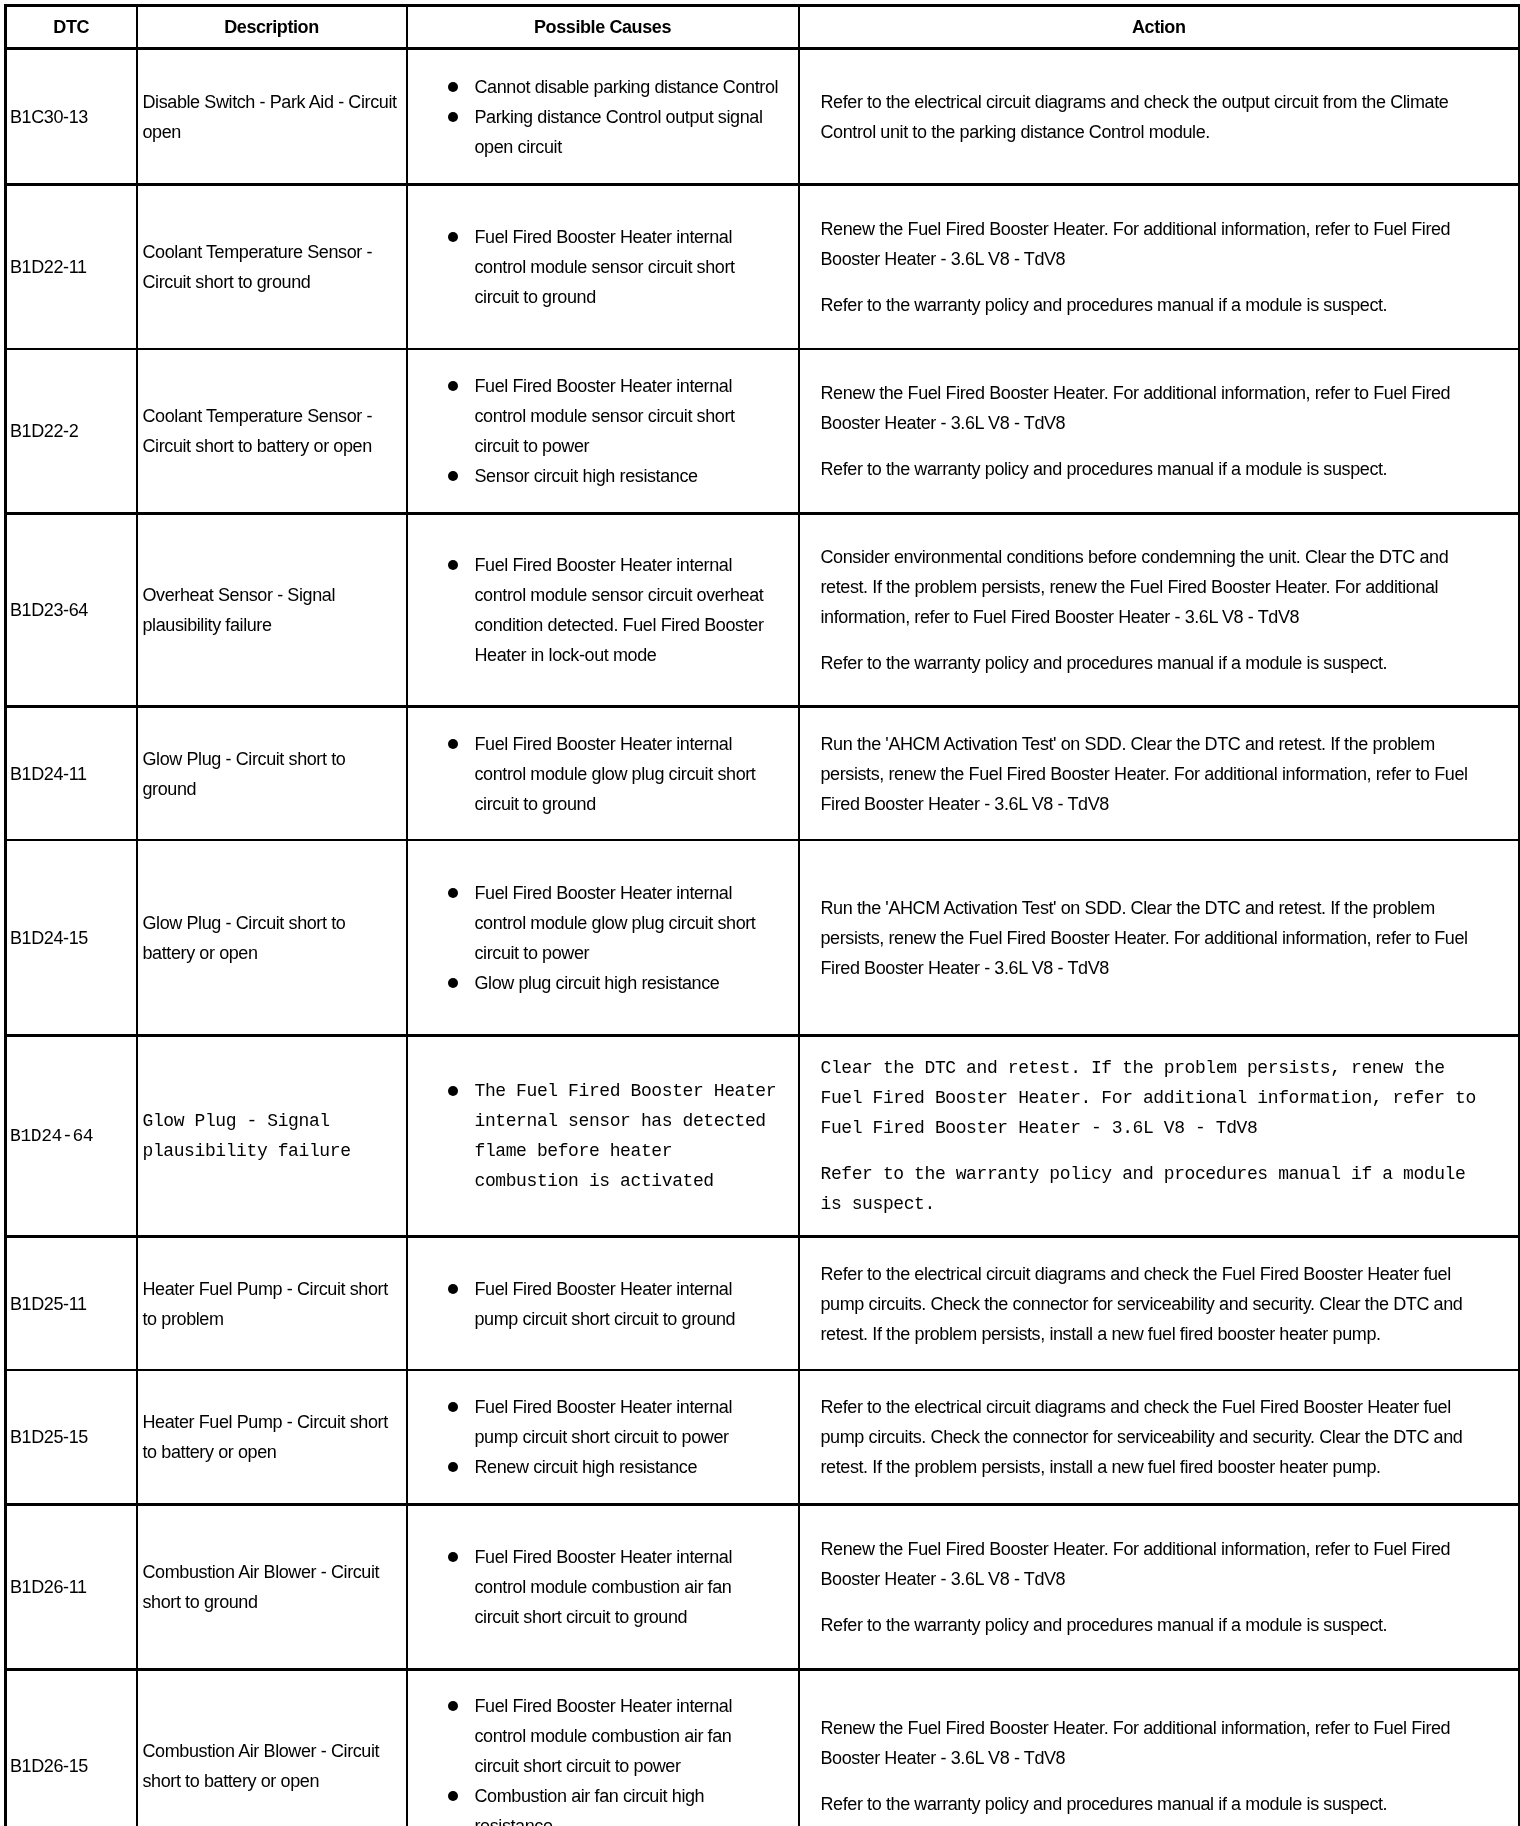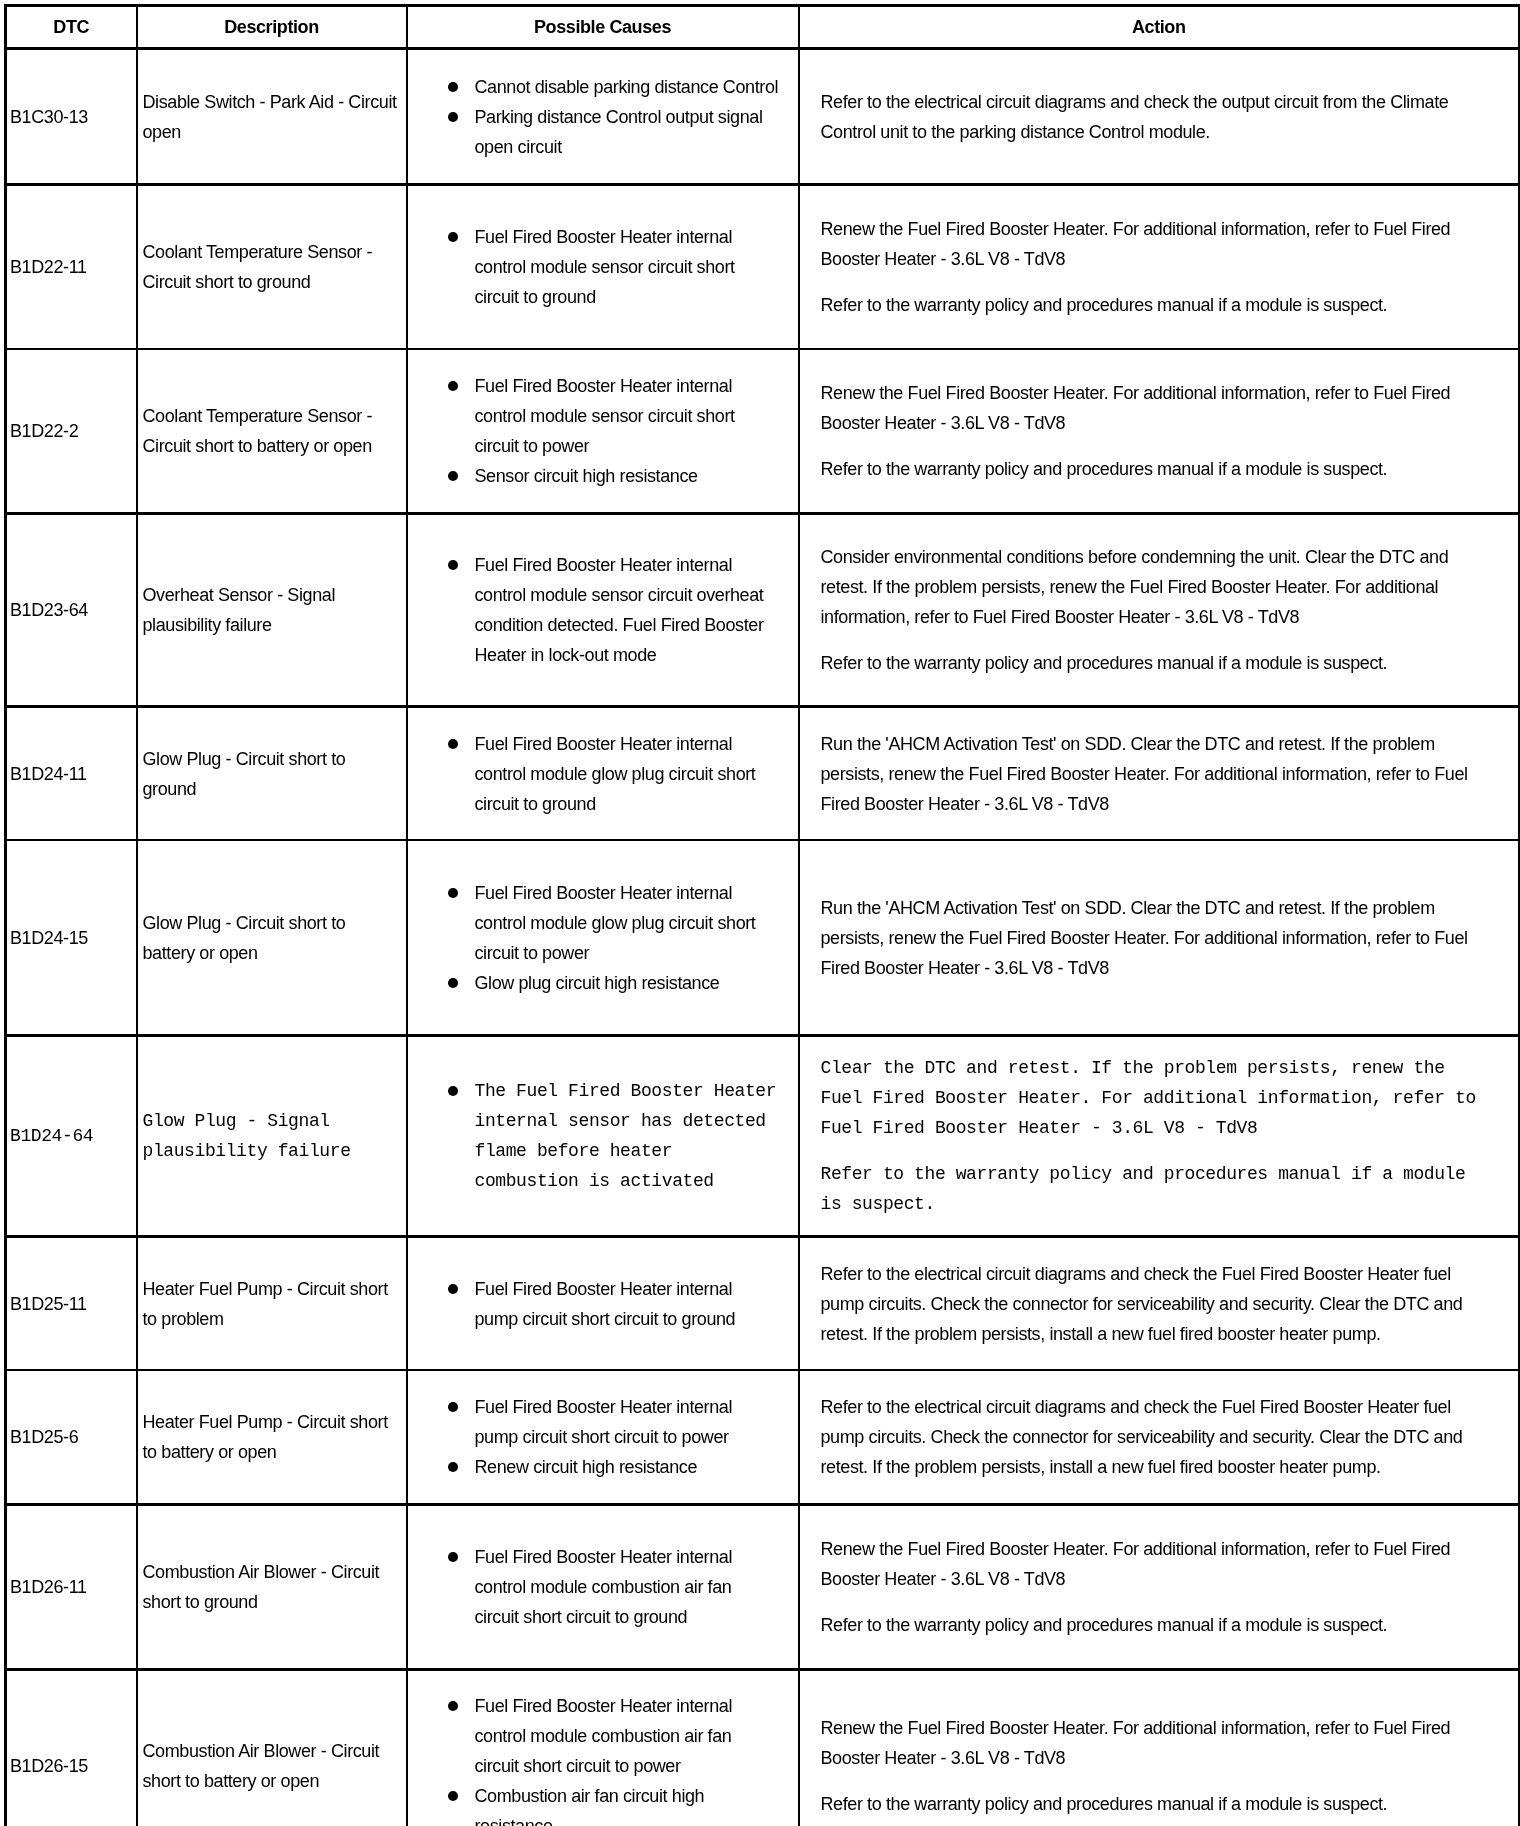--- a/index.html
+++ b/index.html
@@ -161,21 +161,21 @@
         <td class="causes">
           <ul class="cause-list">
             <li><span class="bullet"></span><span>Fuel Fired Booster Heater internal pump circuit short circuit to ground</span></li>
           </ul>
         </td>
         <td class="action">
           <p>Refer to the electrical circuit diagrams and check the Fuel Fired Booster Heater fuel pump circuits. Check the connector for serviceability and security. Clear the DTC and retest. If the problem persists, install a new fuel fired booster heater pump.</p>
         </td>
       </tr>
       <tr class="r9">
-        <td class="dtc-code">B1D25-6</td>
+        <td class="dtc-code">B1D25-15</td>
         <td class="desc">Heater Fuel Pump - Circuit short to battery or open</td>
         <td class="causes">
           <ul class="cause-list">
             <li><span class="bullet"></span><span>Fuel Fired Booster Heater internal pump circuit short circuit to power</span></li>
             <li><span class="bullet"></span><span>Renew circuit high resistance</span></li>
           </ul>
         </td>
         <td class="action">
           <p>Refer to the electrical circuit diagrams and check the Fuel Fired Booster Heater fuel pump circuits. Check the connector for serviceability and security. Clear the DTC and retest. If the problem persists, install a new fuel fired booster heater pump.</p>
         </td>

